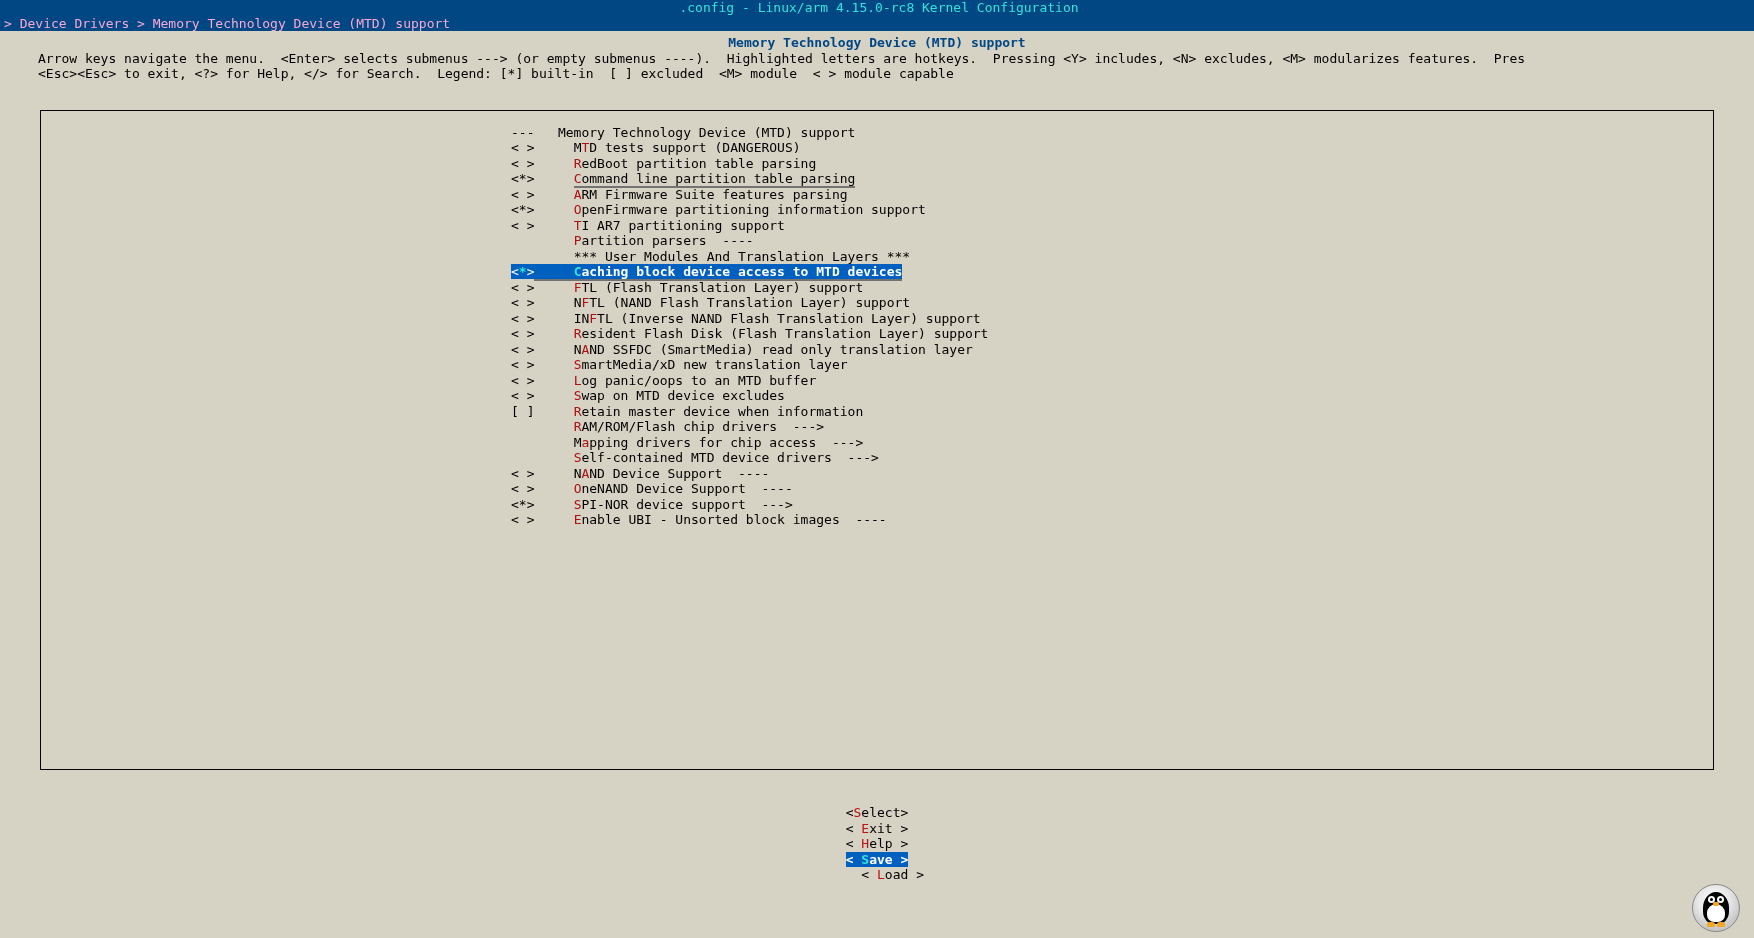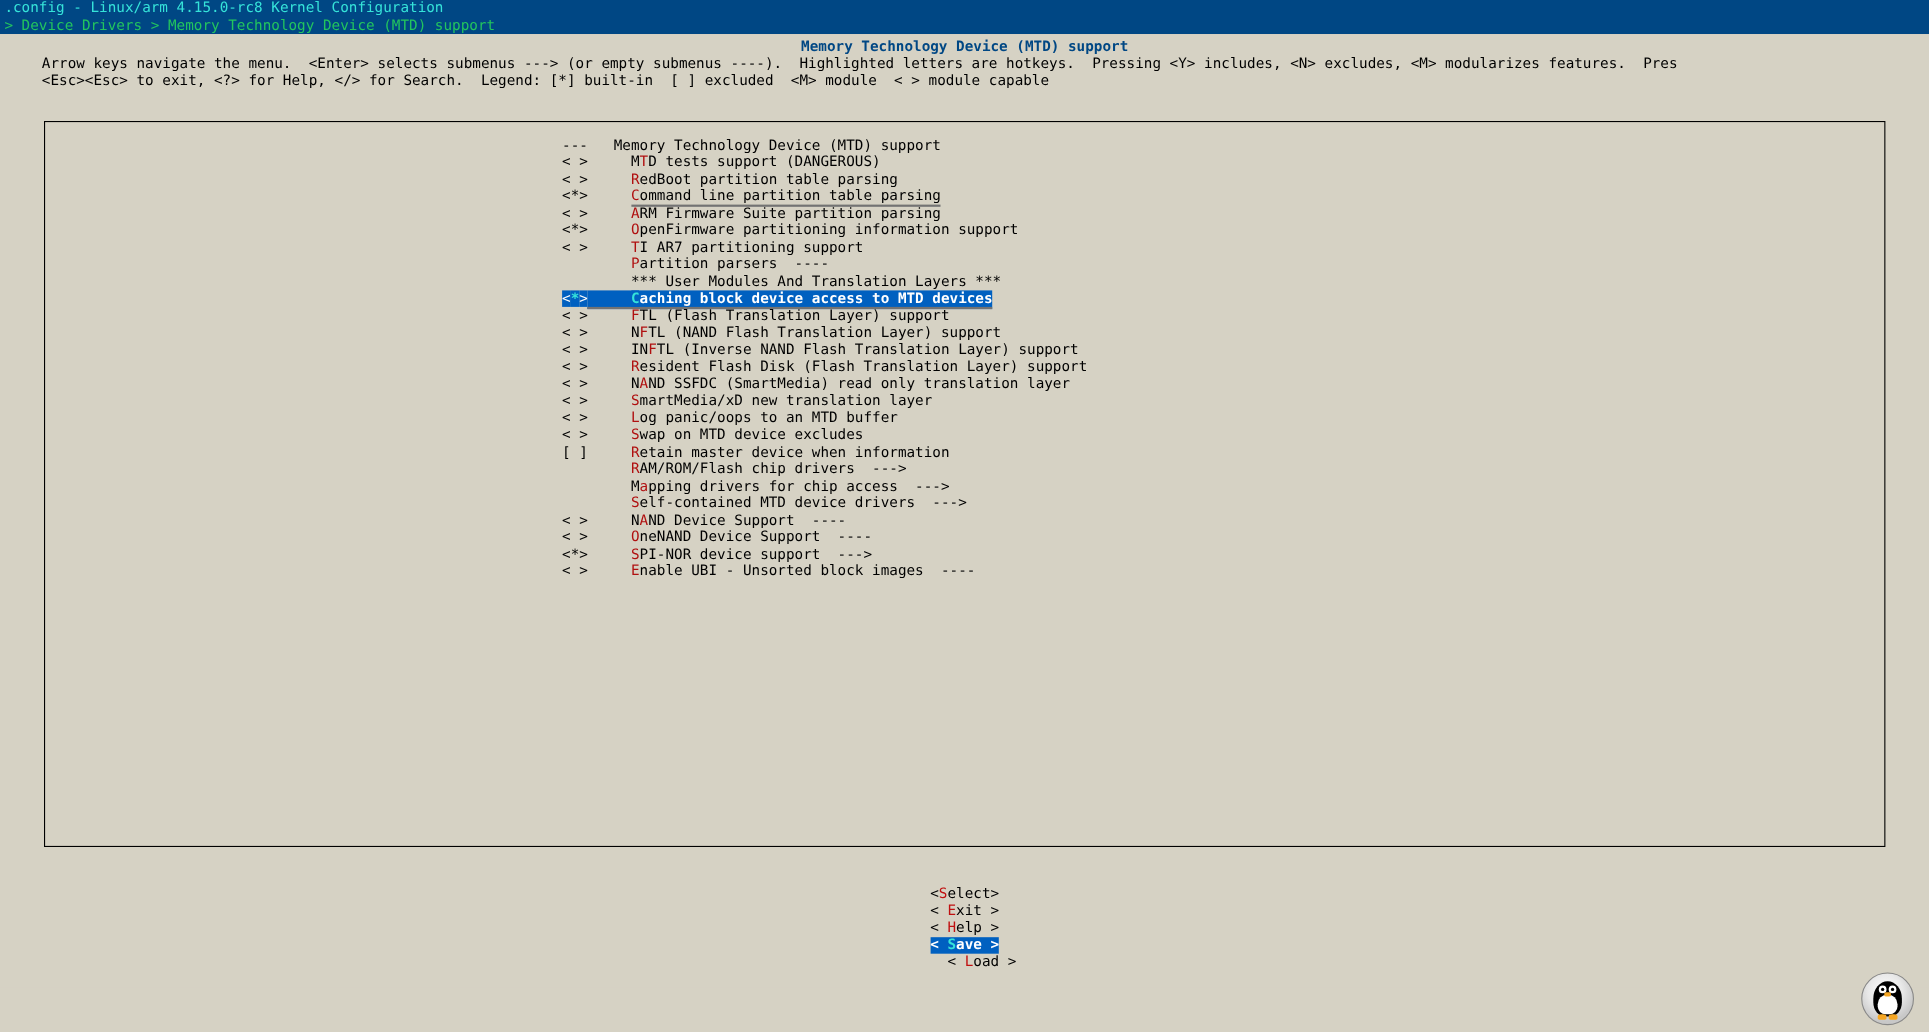--- a/index.html
+++ b/index.html
@@ -15,23 +15,24 @@
     position: relative;
   }
   .topbar {
     background: #004784;
     padding: 0;
   }
   .topbar .line1 {
     color: #35e3d9;
     padding-left: 4px;
     white-space: pre;
+    text-align: center;
   }
   .topbar .line2 {
-    color: #22c55e;
+    color: #f9a8d4;
     padding-left: 4px;
     white-space: pre;
   }
   .content-area {
     background: #d6d2c4;
     padding-top: 4px;
   }
   .page-title {
     color: #004784;
     font-weight: bold;
@@ -159,21 +160,21 @@
 <div class="content-area">
   <div class="page-title">Memory Technology Device (MTD) support</div>
   <div class="help-text">Arrow keys navigate the menu.  &lt;Enter&gt; selects submenus ---&gt; (or empty submenus ----).  Highlighted letters are hotkeys.  Pressing &lt;Y&gt; includes, &lt;N&gt; excludes, &lt;M&gt; modularizes features.  Pres</div>
   <div class="help-text">&lt;Esc&gt;&lt;Esc&gt; to exit, &lt;?&gt; for Help, &lt;/&gt; for Search.  Legend: [*] built-in  [ ] excluded  &lt;M&gt; module  &lt; &gt; module capable</div>
 
   <div class="menu-box" id="menu-box">
       <div class="menu-row"><span class="bracket">---</span>   <span>Memory Technology Device (MTD) support</span></div>
       <div class="menu-row"><span class="bracket">&lt; &gt;</span>     <span>M</span><span class="hotkey">T</span><span>D tests support (DANGEROUS)</span></div>
       <div class="menu-row"><span class="bracket">&lt; &gt;</span>     <span class="hotkey">R</span><span>edBoot partition table parsing</span></div>
       <div class="menu-row"><span class="bracket">&lt;*&gt;</span>     <span class="underline"><span class="hotkey">C</span><span>ommand line partition table parsing</span></span></div>
-      <div class="menu-row"><span class="bracket">&lt; &gt;</span>     <span class="hotkey">A</span><span>RM Firmware Suite partition parsing</span></div>
+      <div class="menu-row"><span class="bracket">&lt; &gt;</span>     <span class="hotkey">A</span><span>RM Firmware Suite features parsing</span></div>
       <div class="menu-row"><span class="bracket">&lt;*&gt;</span>     <span class="hotkey">O</span><span>penFirmware partitioning information support</span></div>
       <div class="menu-row"><span class="bracket">&lt; &gt;</span>     <span class="hotkey">T</span><span>I AR7 partitioning support</span></div>
       <div class="menu-row"><span class="bracket">   </span>     <span class="hotkey">P</span><span>artition parsers  ----</span></div>
       <div class="menu-row"><span class="bracket">   </span>     <span>*** User Modules And Translation Layers ***</span></div>
       <div class="menu-row"><span class="sel-bracket">&lt;</span><span class="sel-star">*</span><span class="sel-bracket">&gt;</span><span class="sel-text underline">     <span class="sel-hotkey">C</span><span>aching block device access to MTD devices</span></span></div>
       <div class="menu-row"><span class="bracket">&lt; &gt;</span>     <span class="hotkey">F</span><span>TL (Flash Translation Layer) support</span></div>
       <div class="menu-row"><span class="bracket">&lt; &gt;</span>     <span>N</span><span class="hotkey">F</span><span>TL (NAND Flash Translation Layer) support</span></div>
       <div class="menu-row"><span class="bracket">&lt; &gt;</span>     <span>IN</span><span class="hotkey">F</span><span>TL (Inverse NAND Flash Translation Layer) support</span></div>
       <div class="menu-row"><span class="bracket">&lt; &gt;</span>     <span class="hotkey">R</span><span>esident Flash Disk (Flash Translation Layer) support</span></div>
       <div class="menu-row"><span class="bracket">&lt; &gt;</span>     <span>N</span><span class="hotkey">A</span><span>ND SSFDC (SmartMedia) read only translation layer</span></div>

